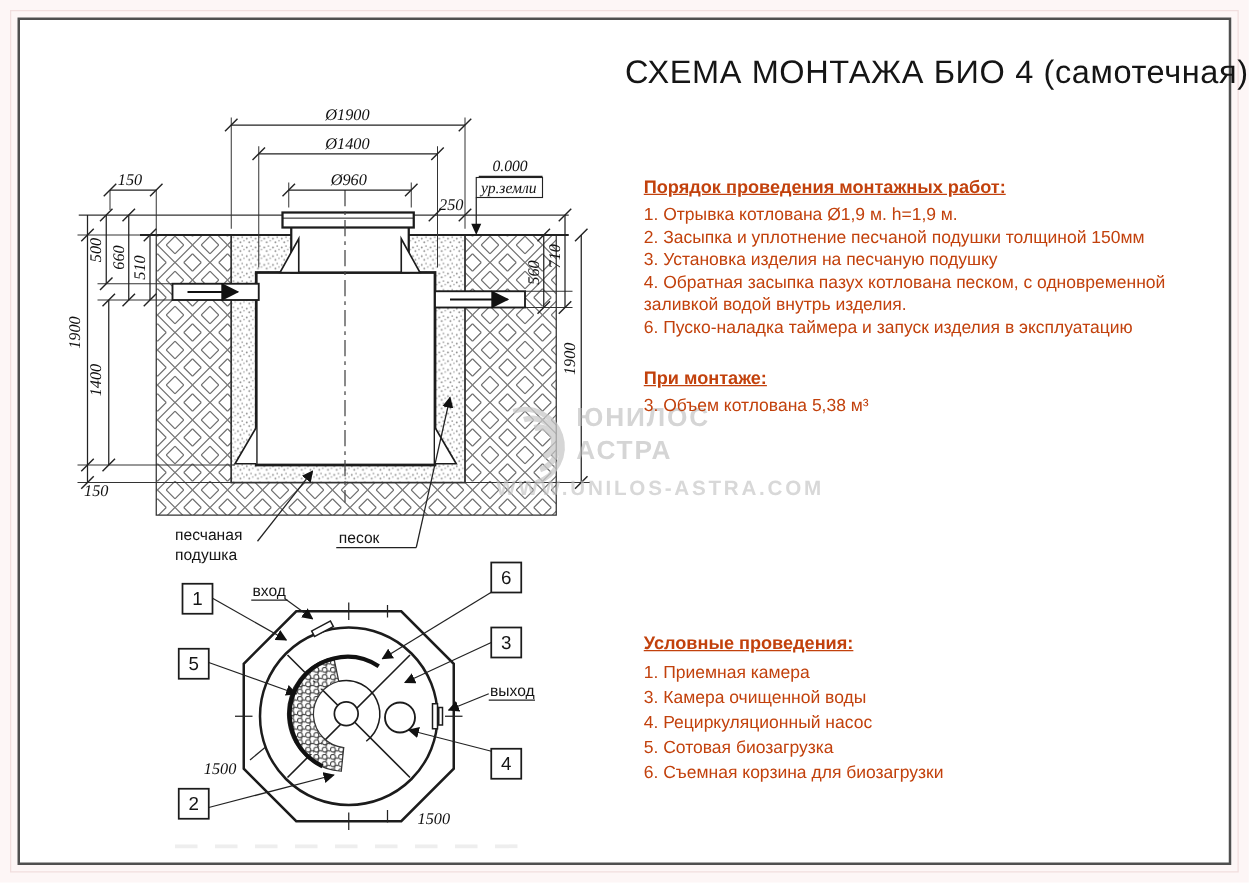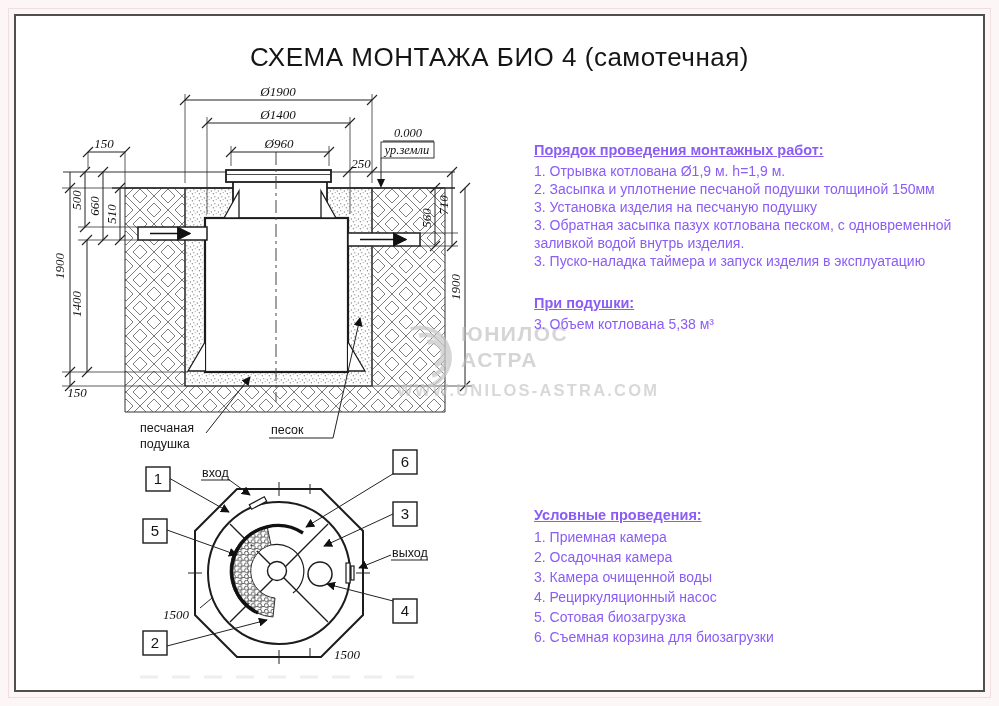--- a/index.html
+++ b/index.html
@@ -1,21 +1,21 @@
 <!DOCTYPE html>
 <html><head>
 <meta charset="utf-8">
 <style>
   html,body{margin:0;padding:0}
   body{width:999px;height:706px;position:relative;background:#fdf6f6;font-family:"Liberation Sans",sans-serif;color:#111;overflow:hidden}
   .outer-frame{position:absolute;left:8px;top:8px;right:8px;bottom:8px;border:1px solid #f1dede;pointer-events:none}
   .frame{position:absolute;left:14px;top:14px;right:14px;bottom:14px;border:2px solid #4f4f4f;background:#ffffff}
-  .title{position:absolute;top:42px;left:0;width:100%;text-align:center;font-size:26px;letter-spacing:.5px;color:#151515}
+  .title{position:absolute;top:42px;left:0;width:100%;text-align:right;font-size:26px;letter-spacing:.5px;color:#151515}
   svg.draw{position:absolute;left:0;top:0}
-  .panel{position:absolute;left:534px;width:455px;font-size:14px;line-height:18px;color:#8b5cf6}
+  .panel{position:absolute;left:515px;width:455px;font-size:14px;line-height:18px;color:#c2410c}
   .panel h3{font-size:14.5px;font-weight:bold;margin:0 0 3px 0;text-decoration:underline}
   .panel p{margin:0}
   #panel-order{top:141px}
   #panel-montage{top:294px}
   #panel-legend{top:506px}
   #panel-legend p{line-height:20px}
   
   .dim{font-family:"Liberation Serif",serif;font-style:italic;font-size:13px;fill:#111}
   .dimsm{font-family:"Liberation Serif",serif;font-style:italic;font-size:12.5px;fill:#111}
   .lbl{font-family:"Liberation Sans",sans-serif;font-size:12.5px;fill:#151515}
@@ -272,30 +272,29 @@
     <text class="wm-brand" x="461" y="367">АСТРА</text>
     <text class="wm-url" x="397" y="396">WWW.UNILOS-ASTRA.COM</text>
   </g>
 </svg>
 
 <div class="panel" id="panel-order">
   <h3>Порядок проведения монтажных работ:</h3>
   <p>1. Отрывка котлована Ø1,9 м. h=1,9 м.</p>
   <p>2. Засыпка и уплотнение песчаной подушки толщиной 150мм</p>
   <p>3. Установка изделия на песчаную подушку</p>
-  <p>3. Обратная засыпка пазух котлована песком, с одновременной заливкой водой внутрь изделия.</p>
-  <p>3. Пуско-наладка таймера и запуск изделия в эксплуатацию</p>
+  <p>4. Обратная засыпка пазух котлована песком, с одновременной заливкой водой внутрь изделия.</p>
+  <p>6. Пуско-наладка таймера и запуск изделия в эксплуатацию</p>
 </div>
 
 <div class="panel" id="panel-montage">
-  <h3>При подушки:</h3>
+  <h3>При монтаже:</h3>
   <p>3. Объем котлована 5,38 м³</p>
 </div>
 
 <div class="panel" id="panel-legend">
   <h3>Условные проведения:</h3>
   <p>1. Приемная камера</p>
-  <p>2. Осадочная камера</p>
   <p>3. Камера очищенной воды</p>
   <p>4. Рециркуляционный насос</p>
   <p>5. Сотовая биозагрузка</p>
   <p>6. Съемная корзина для биозагрузки</p>
 </div>
 
 </body></html>

